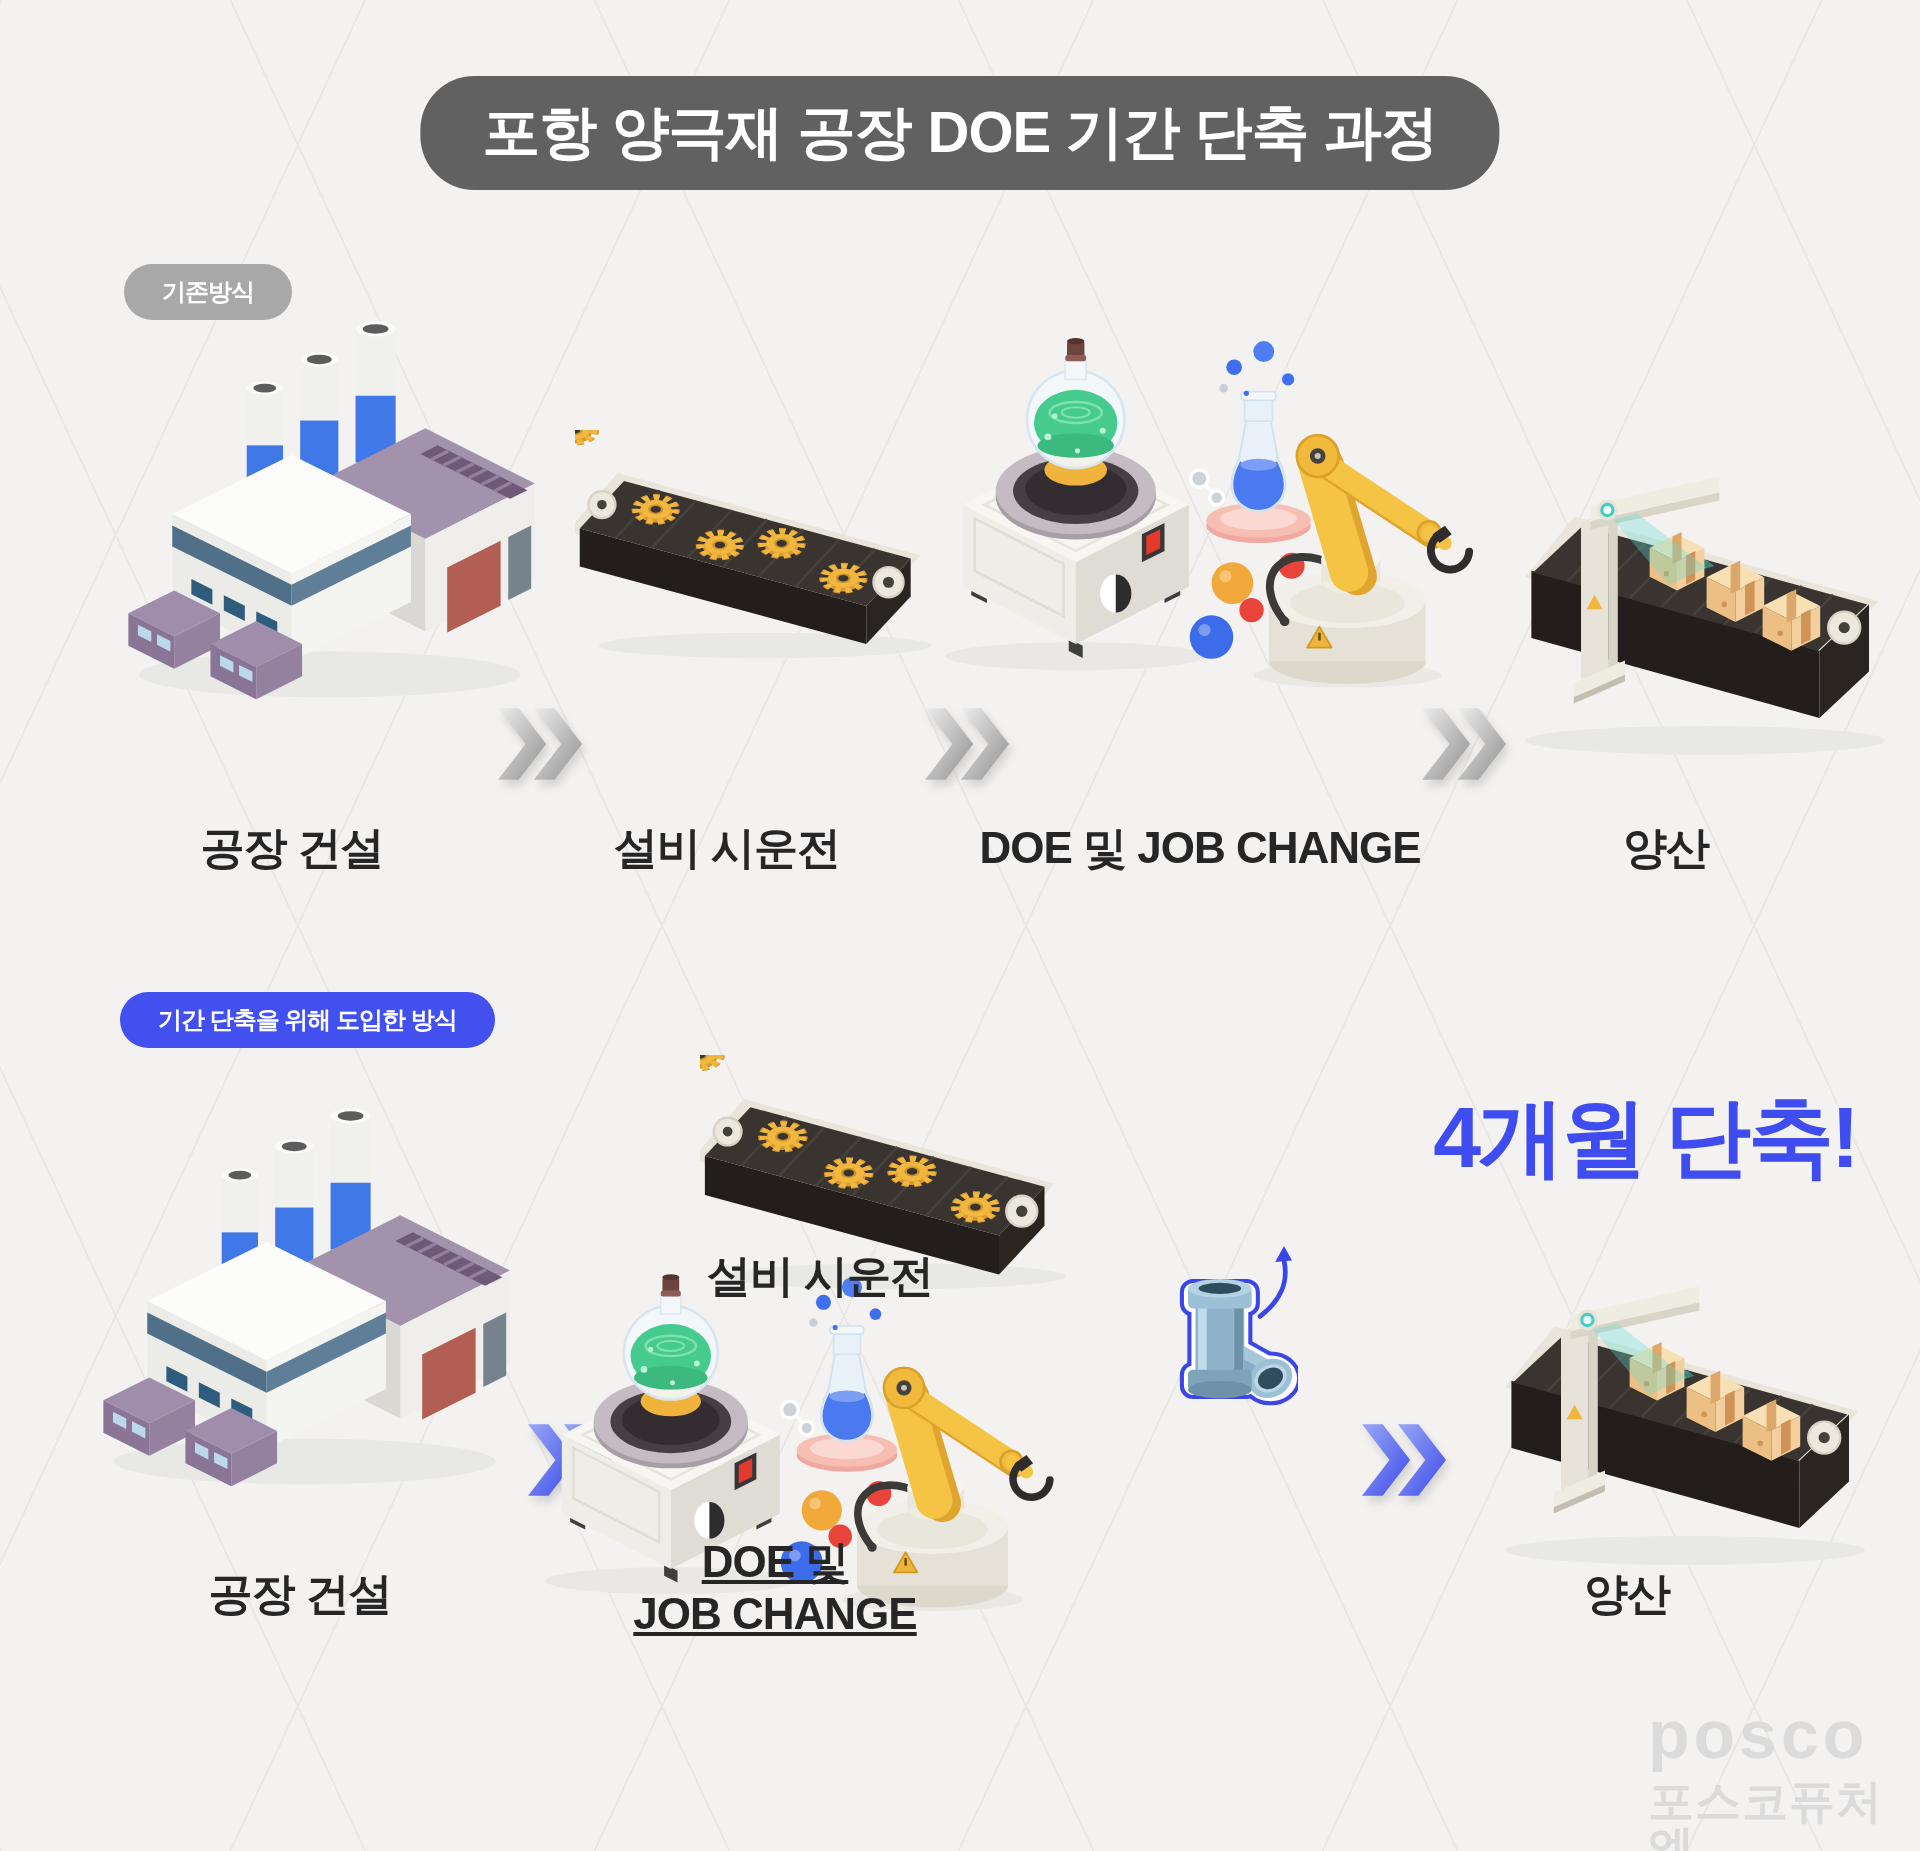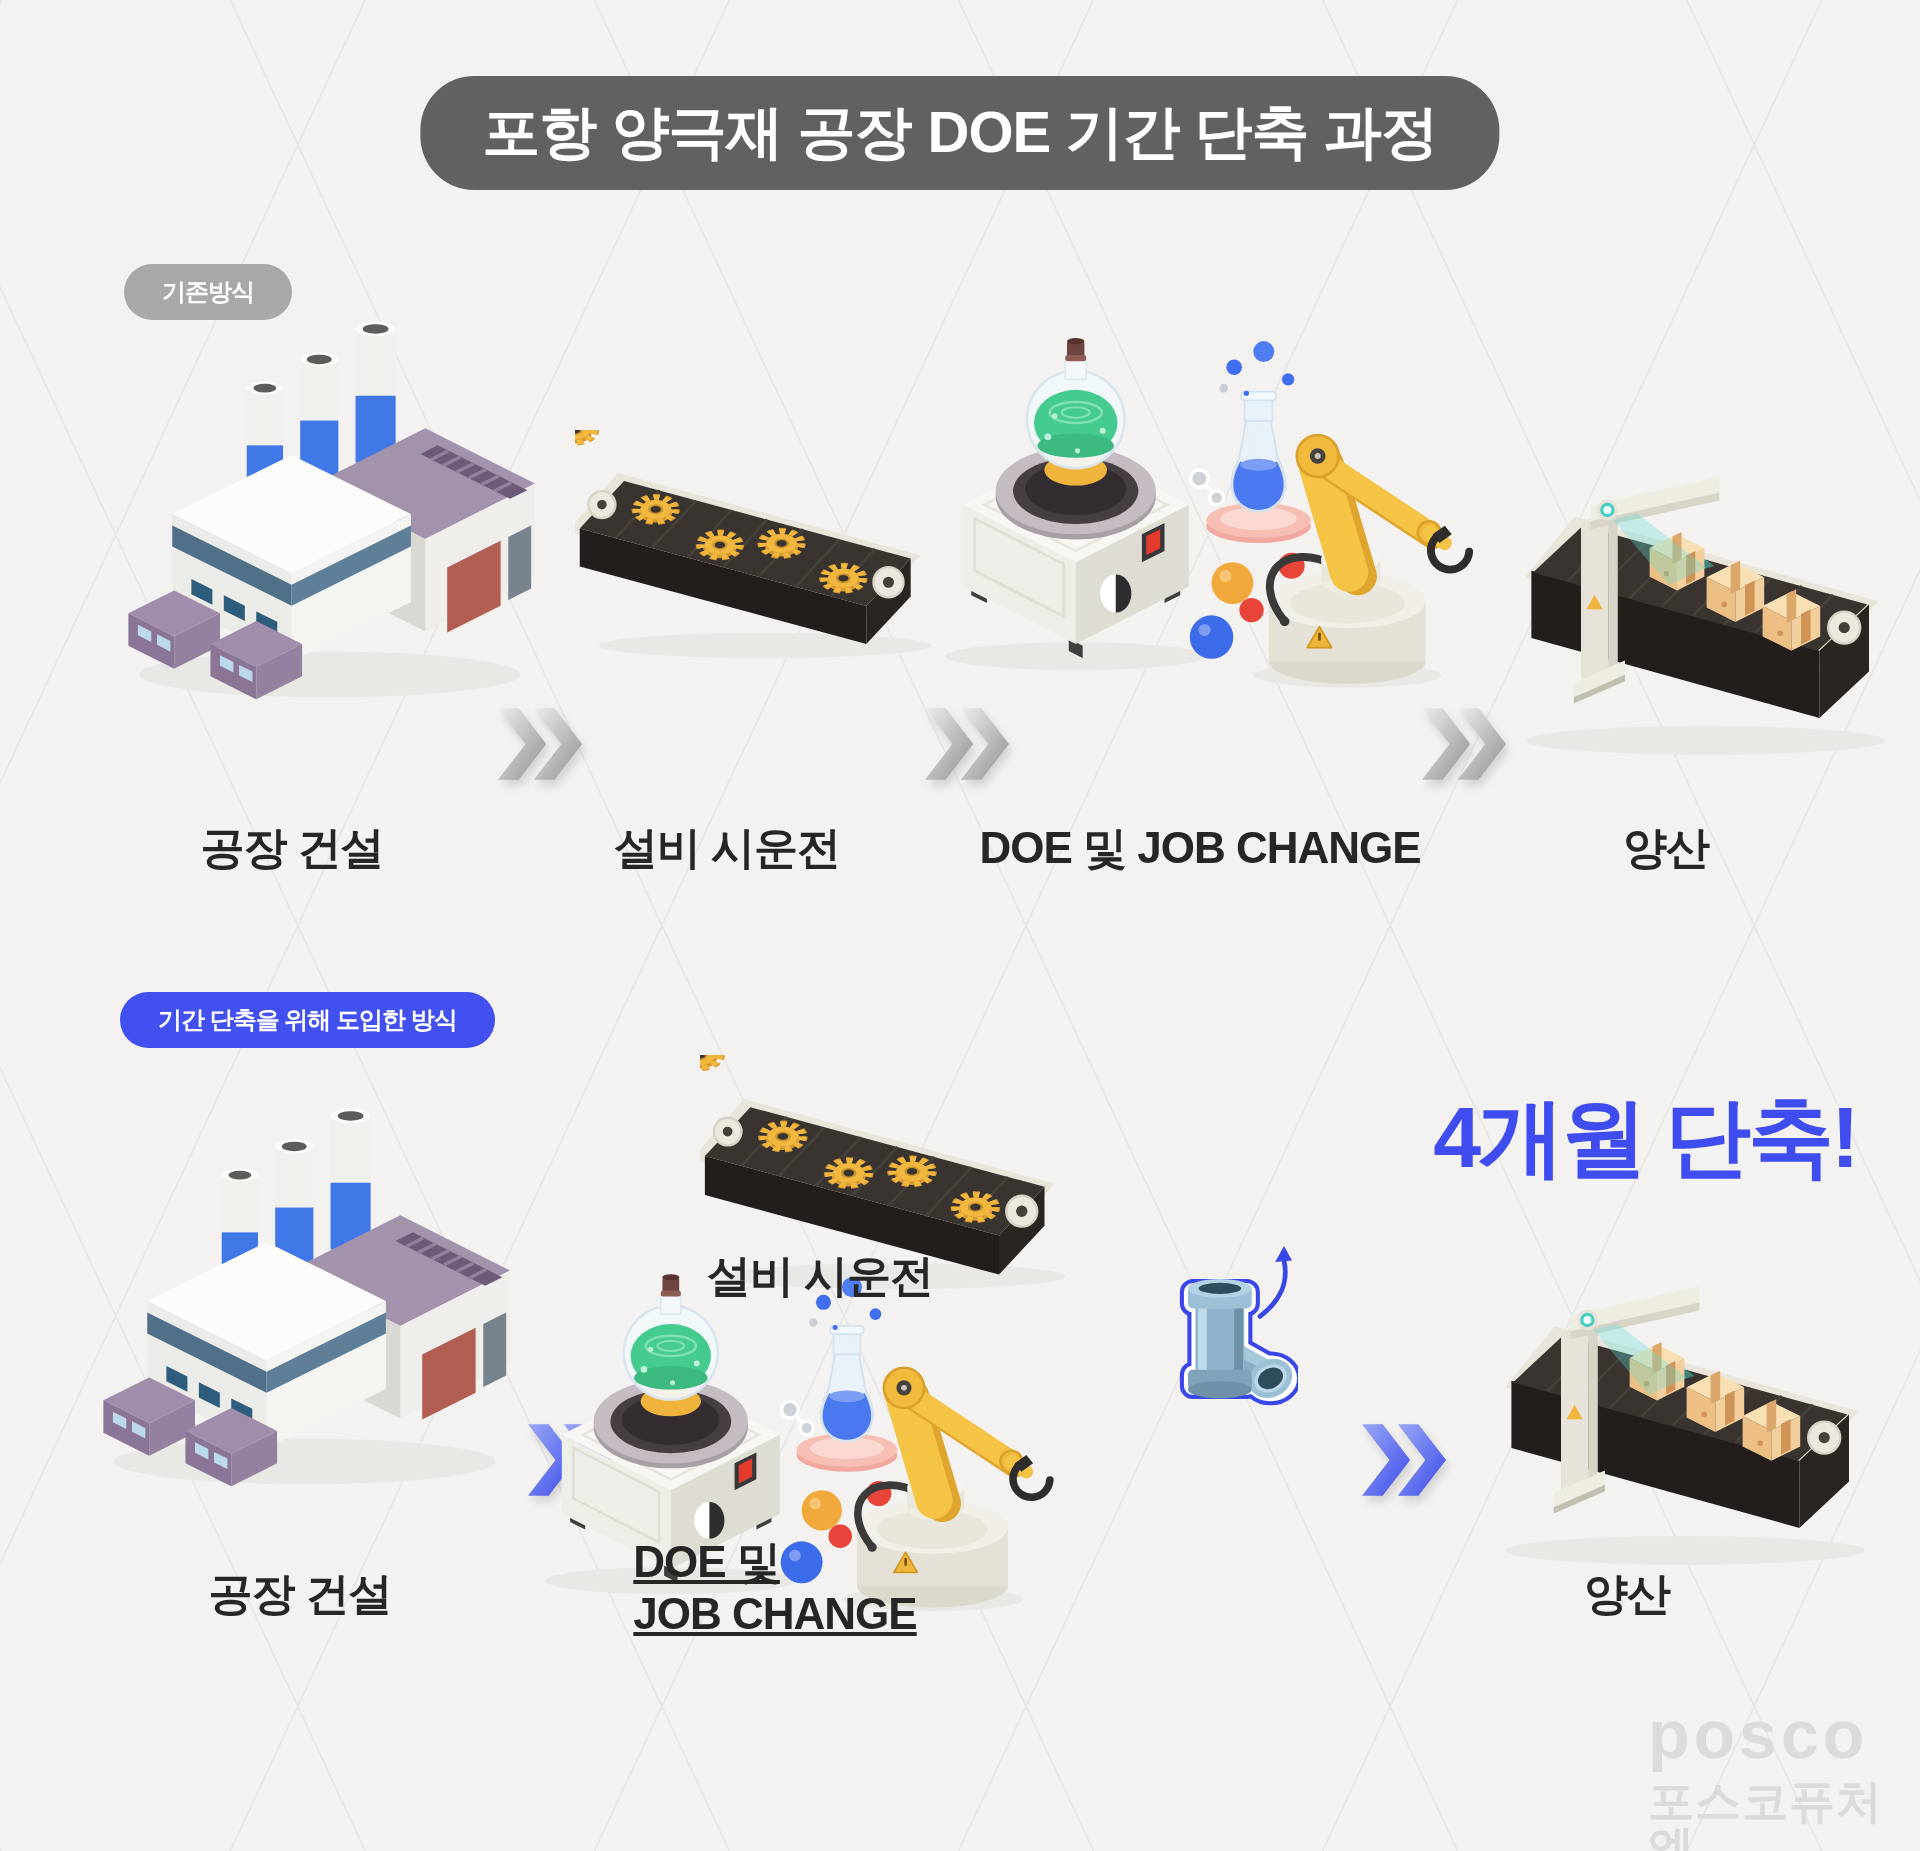--- a/index.html
+++ b/index.html
@@ -21,21 +21,21 @@
   .title-banner .t2{font-weight:900;margin-left:16px;}
   .badge{
     color:#fff;font-weight:800;font-size:24px;border-radius:44px;
     padding:12px 38px;white-space:nowrap;letter-spacing:-1px;
   }
   .badge-gray{background:#a8a8a8;}
   .badge-blue{background:#4150ef;}
   .step-label{
     transform:translateX(-50%);
     font-size:44px;font-weight:800;color:#262626;letter-spacing:-1px;
-    text-align:left;white-space:pre-line;line-height:1.18;
+    text-align:center;white-space:pre-line;line-height:1.18;
   }
   .callout{
     transform:translateX(-50%);
     font-size:40px;font-weight:800;color:#3e4cf0;letter-spacing:-1px;
     text-align:center;white-space:pre-line;line-height:1.2;
   }
   .highlight{
     transform:translateX(-50%);
     font-size:86px;font-weight:900;color:#3e4cf0;letter-spacing:-3px;white-space:nowrap;
   }

